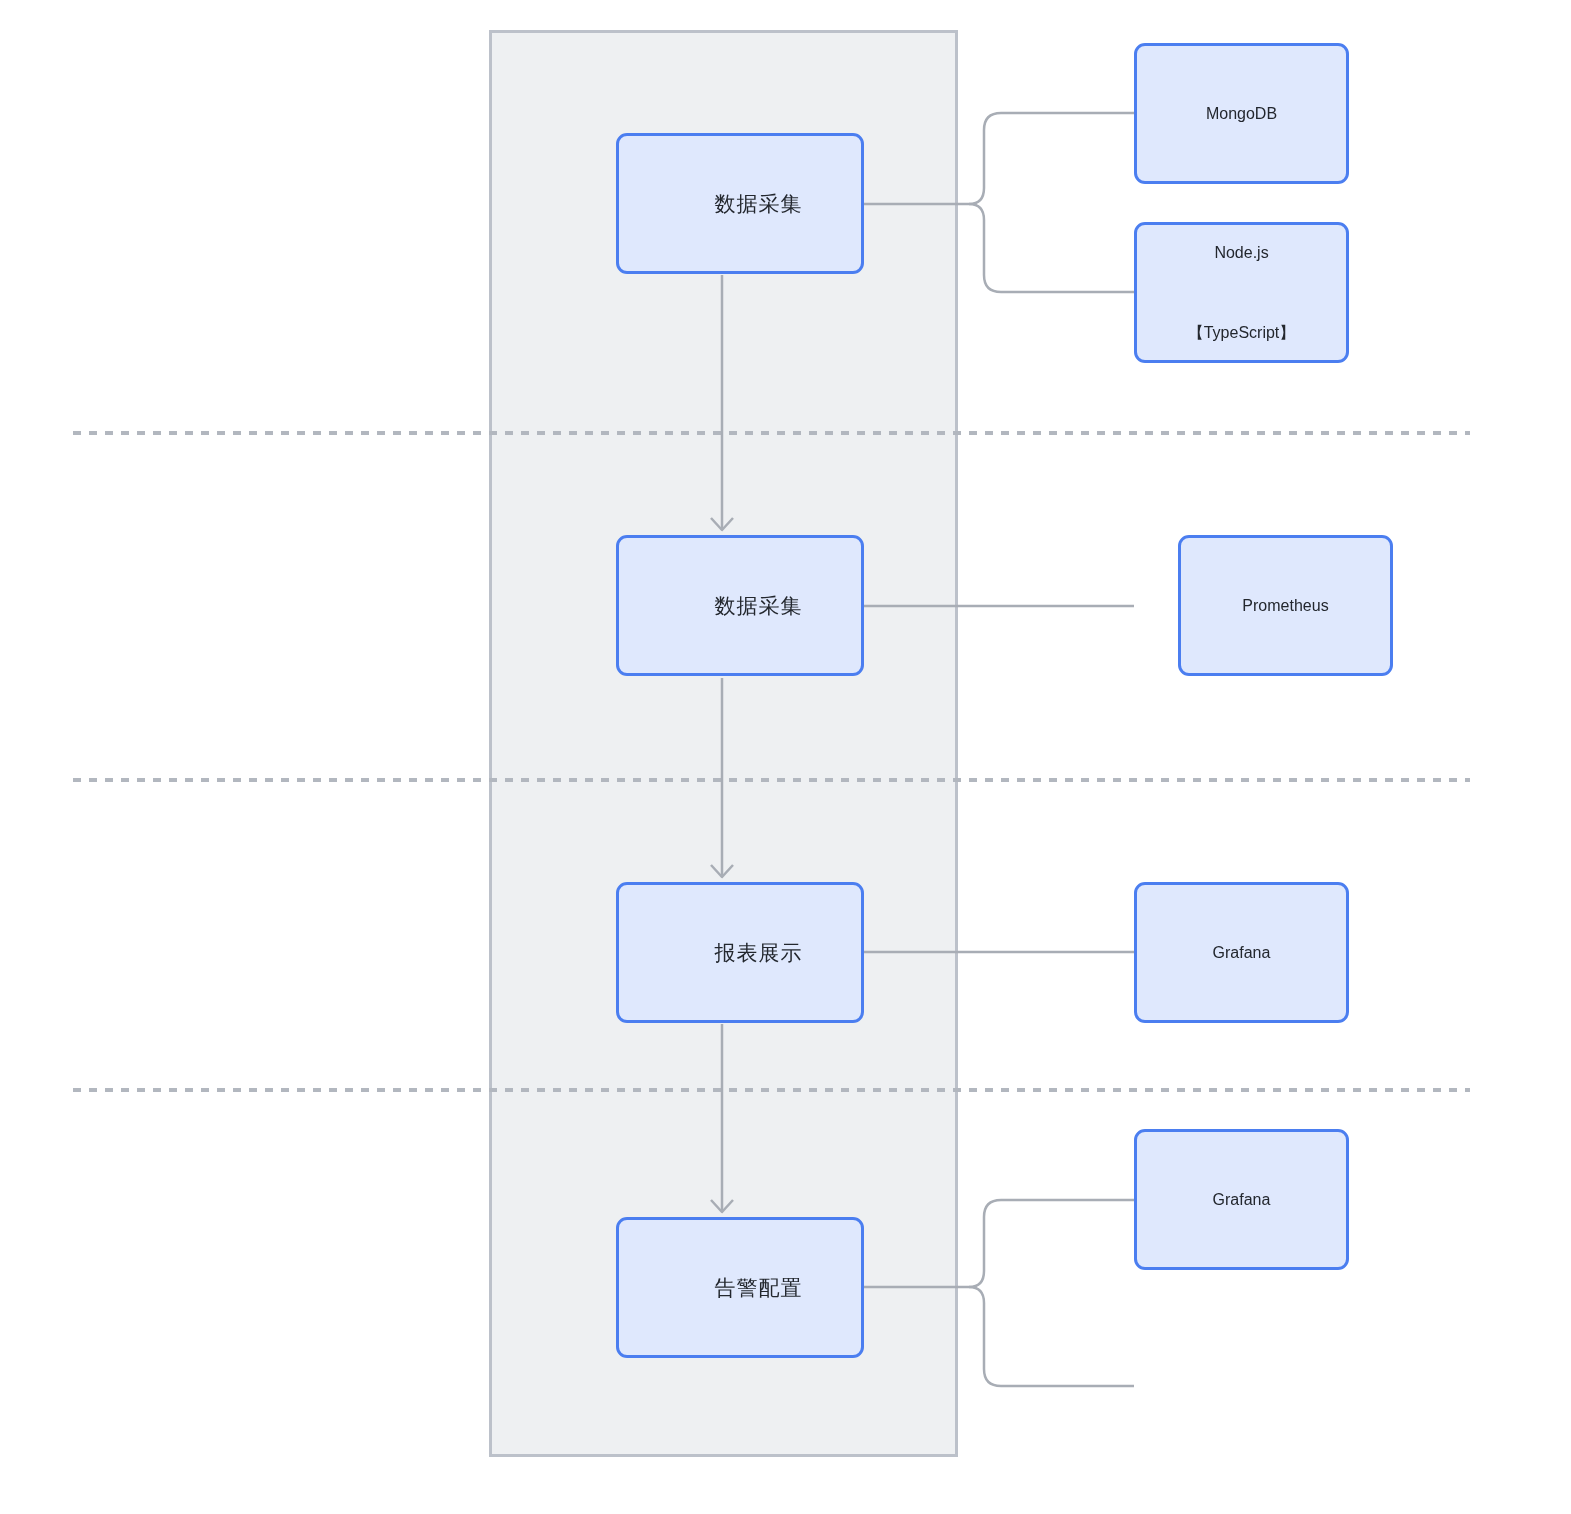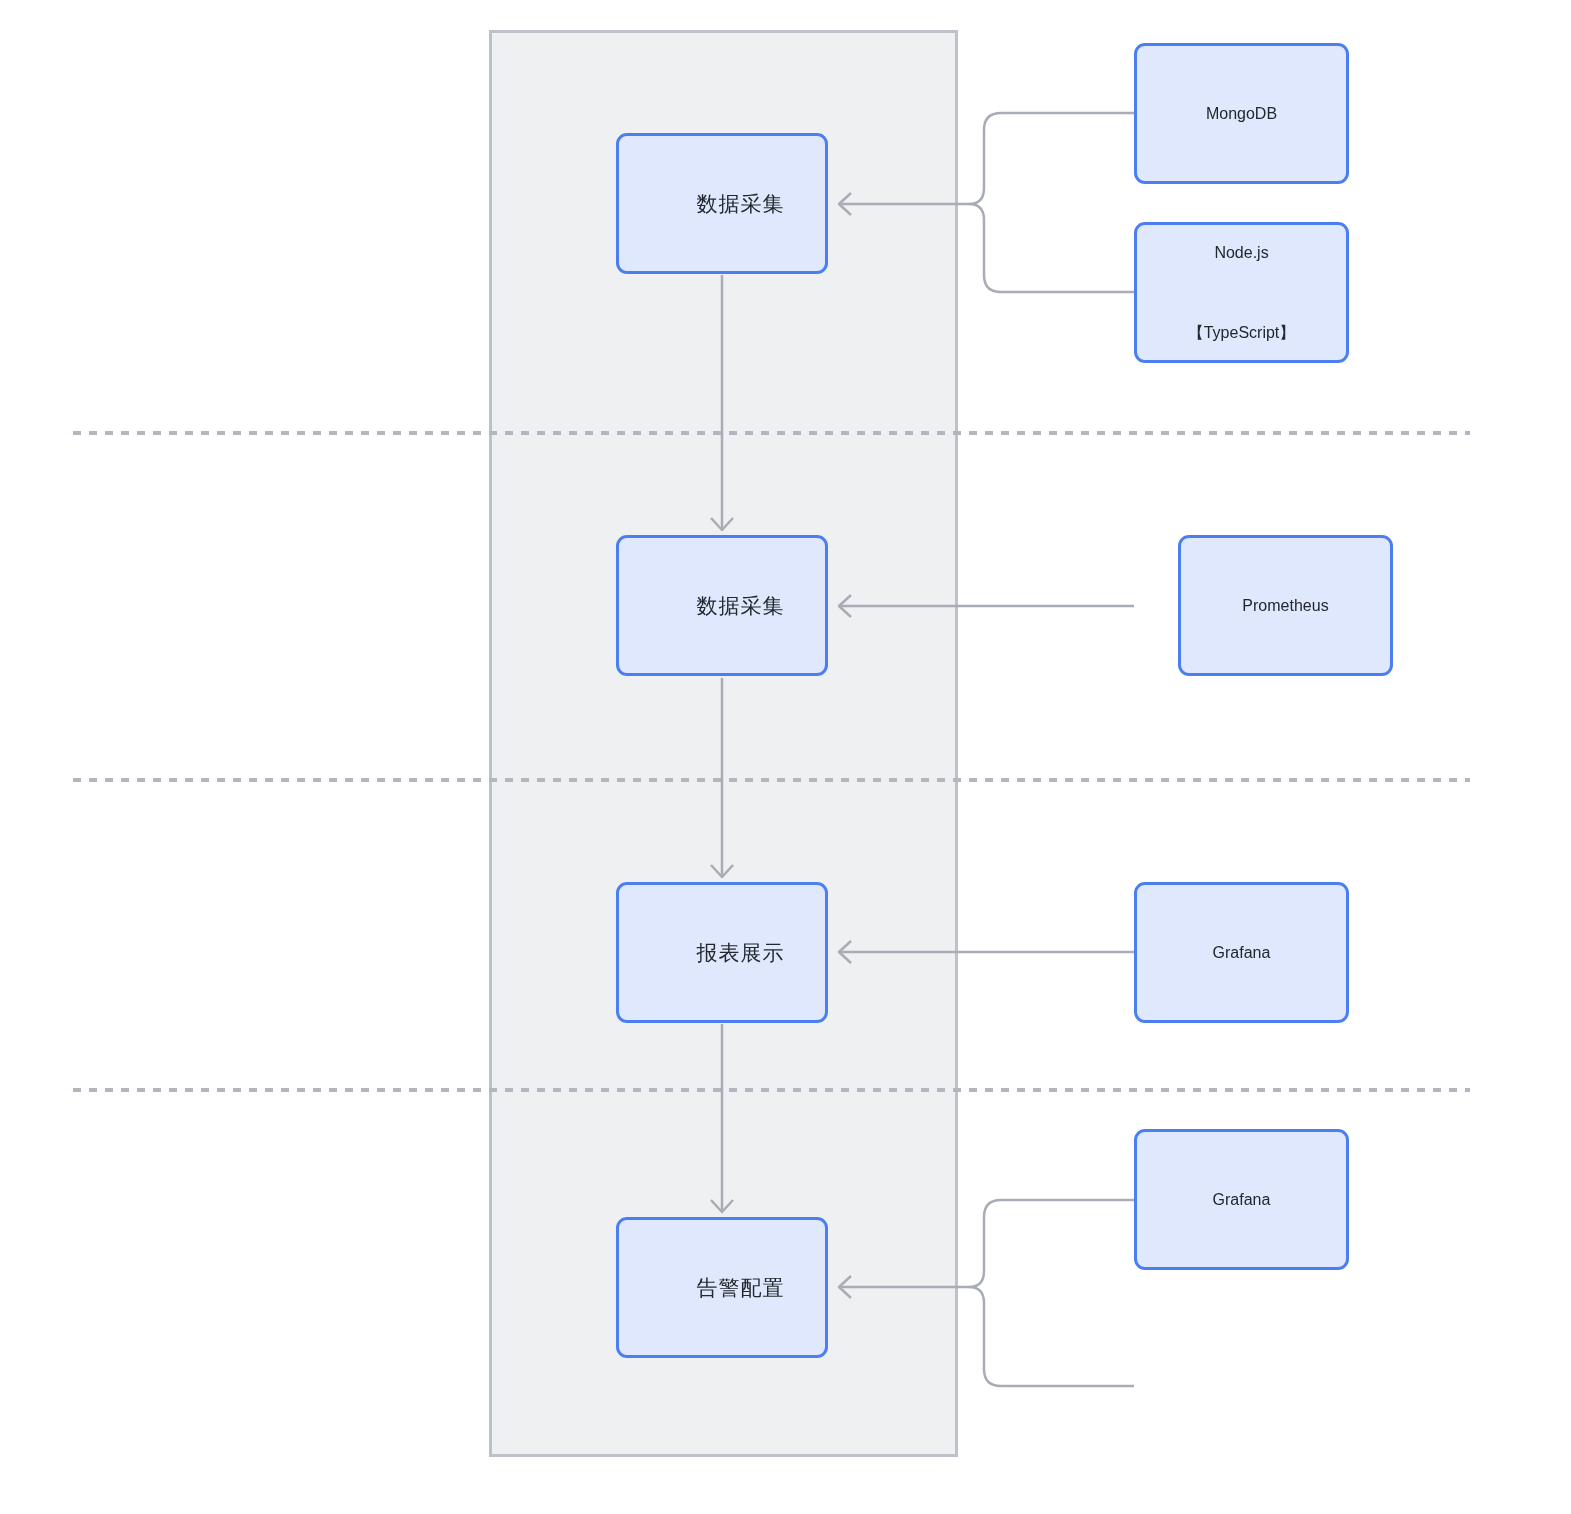--- a/index.html
+++ b/index.html
@@ -46,21 +46,21 @@
     border-radius: 11px;
     display: flex;
     flex-direction: column;
     align-items: center;
     justify-content: center;
     color: var(--text, #23272e);
     text-align: center;
   }
   .flow-node {
     left: 616px;
-    width: 212px;
+    width: 248px;
     height: 141px;
     font-size: 21px;
     letter-spacing: 1px;
     padding-left: 37px;
   }
   .tech-node {
     left: 1134px;
     width: 215px;
     height: 141px;
     font-size: 16px;

